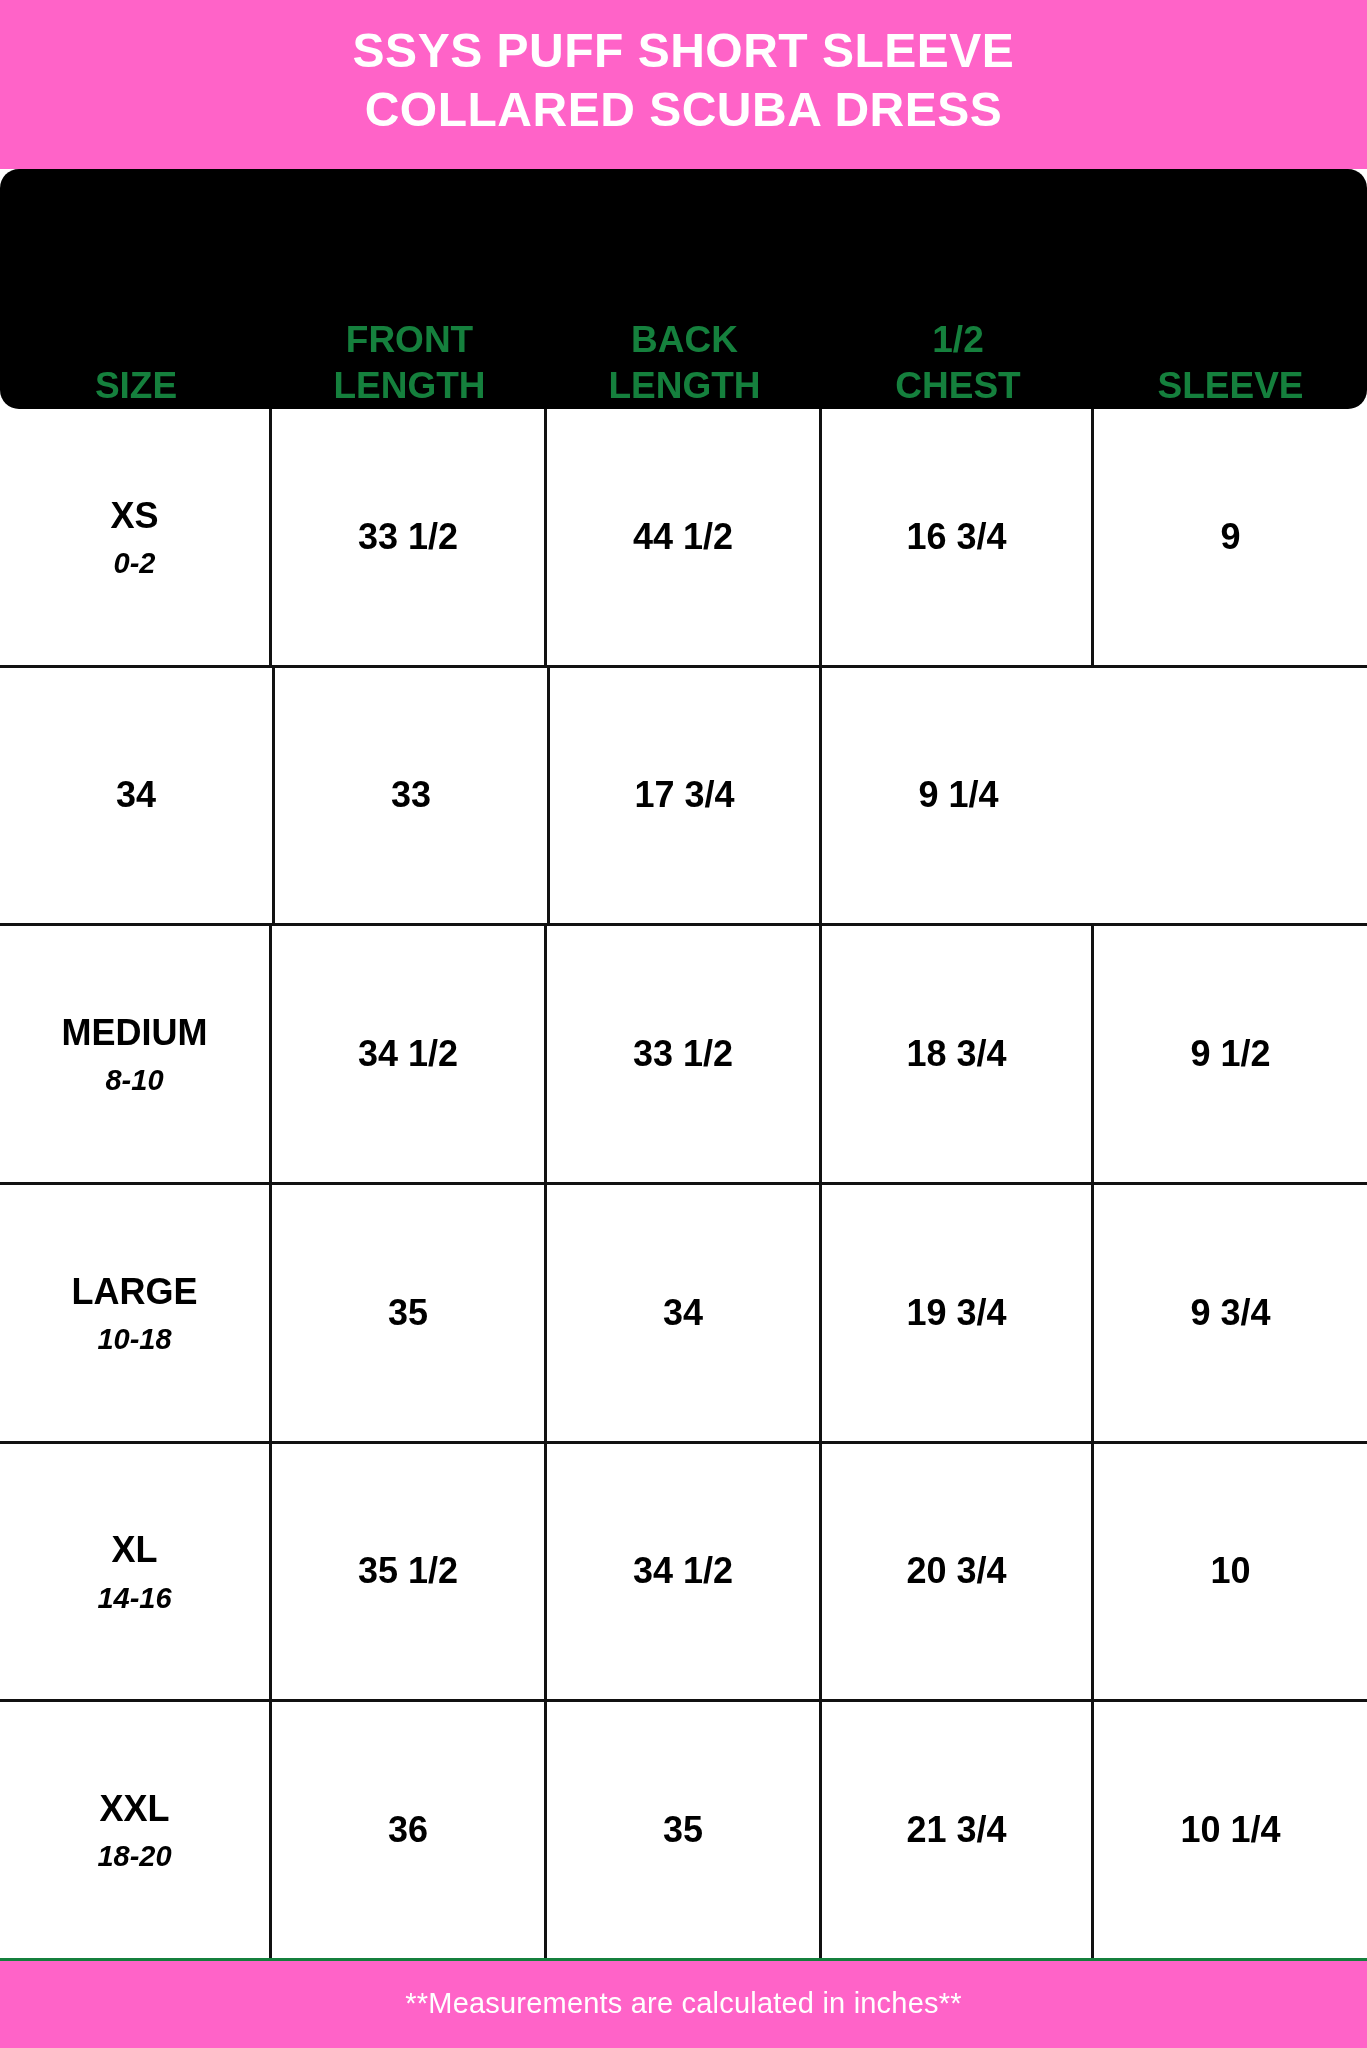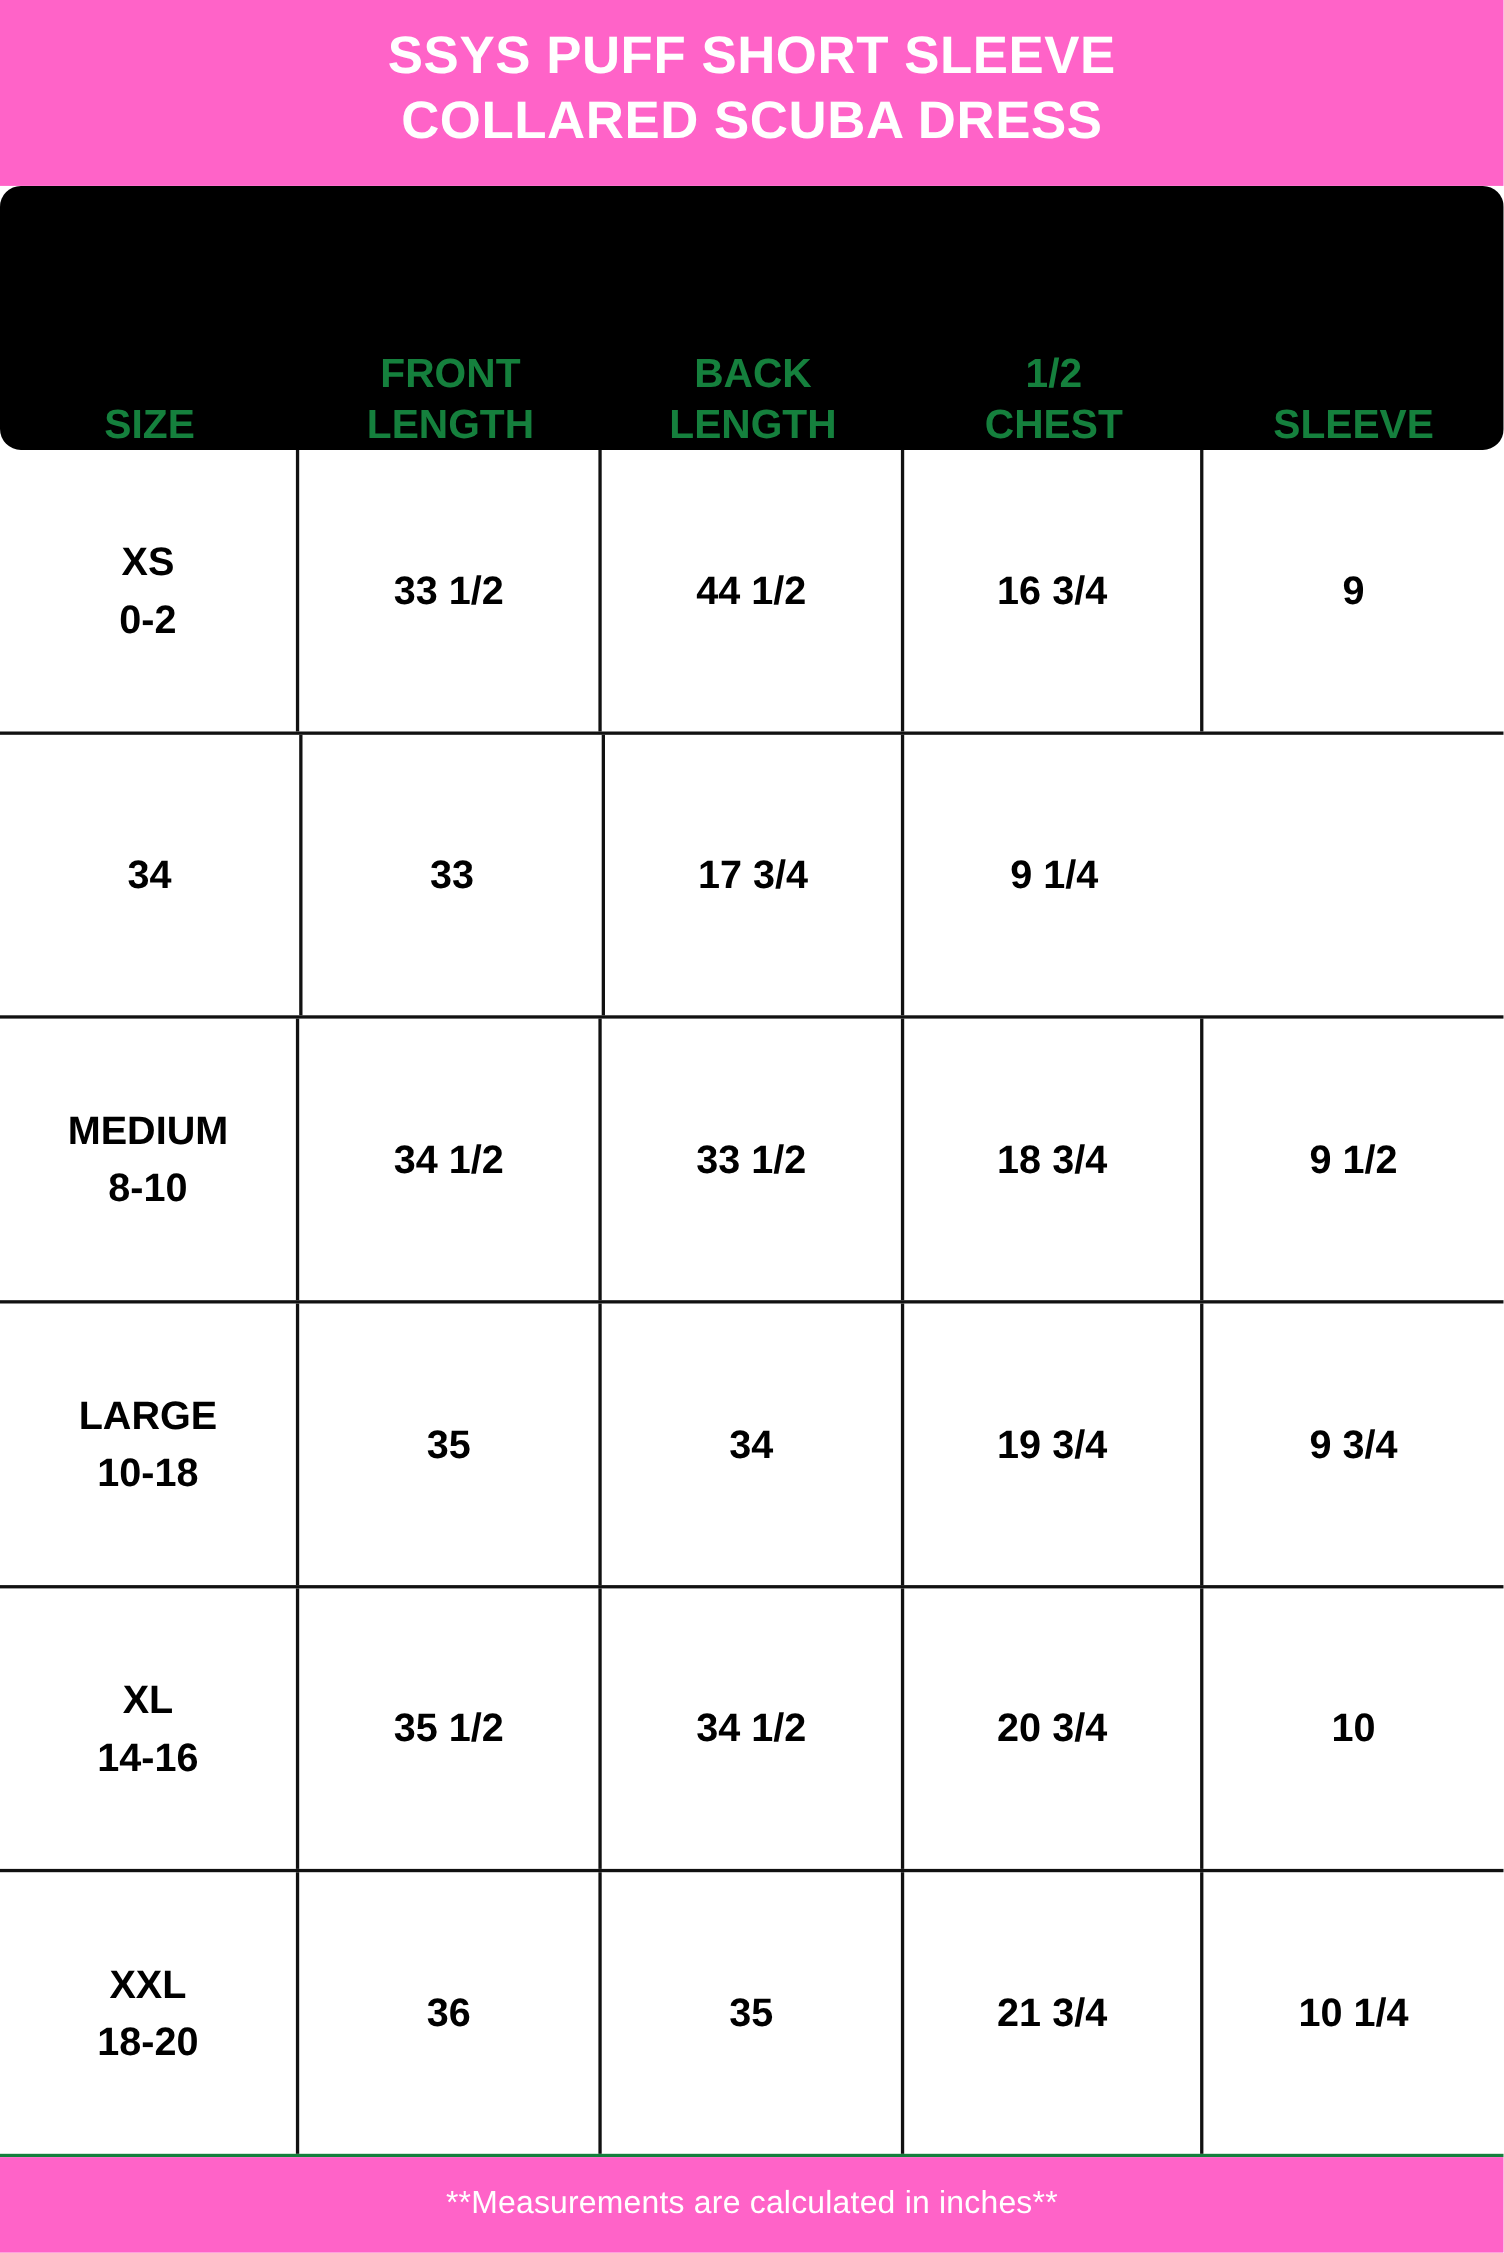--- a/index.html
+++ b/index.html
@@ -85,21 +85,21 @@
     box-sizing: border-box;
     border-right: 3px solid #111111;
     color: #000000;
     font-weight: bold;
     font-size: 36px;
     line-height: 1.45;
     text-align: center;
   }
   .cell:last-child { border-right: none; }
   .cell .size-name { font-size: 36px; }
-  .cell .size-range { font-size: 36px; }
+  .cell .size-range { font-size: 29px; font-style: italic; }
 
   
   .footer-banner {
     background: #ff63c8;
     color: #ffffff;
     text-align: center;
     font-size: 29px;
     font-weight: normal;
     padding: 26px 10px 28px 10px;
     box-sizing: border-box;

